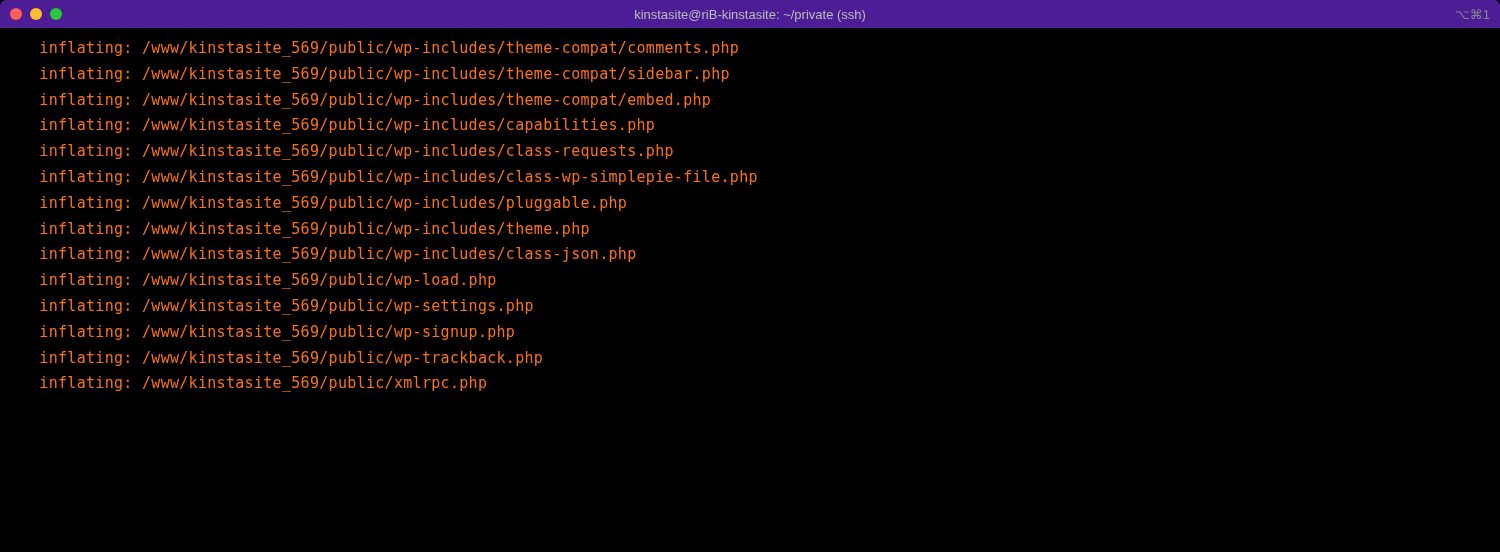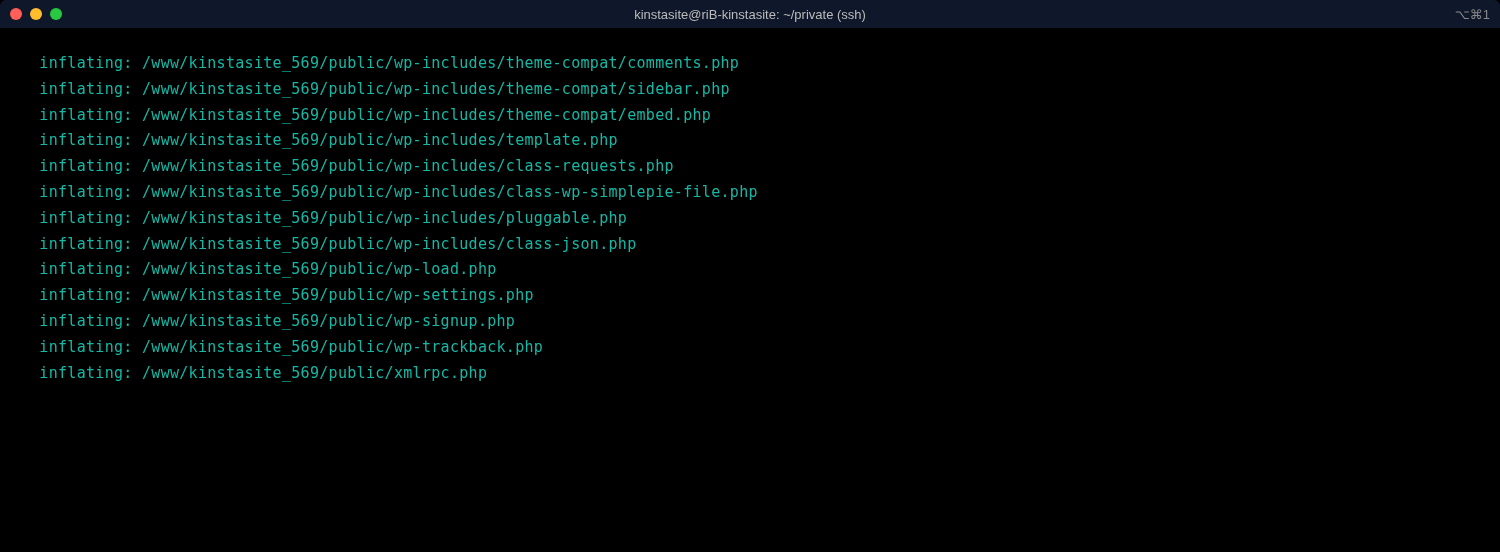--- a/index.html
+++ b/index.html
@@ -11,21 +11,21 @@
       background: #000;
       font-family: "SF Mono", "Monaco", "Menlo", "Consolas", monospace;
       font-size: 15px;
       width: 1500px;
       height: 552px;
       overflow: hidden;
       border-radius: 6px;
     }
     .titlebar {
       height: 28px;
-      background: #0f172a;
+      background: #4c1d95;
       display: flex;
       align-items: center;
       padding: 0 10px;
       position: relative;
     }
     .traffic-lights {
       display: flex;
       gap: 8px;
       align-items: center;
     }
@@ -45,22 +45,22 @@
       font-size: 13px;
       font-family: -apple-system, BlinkMacSystemFont, "Segoe UI", sans-serif;
     }
     .tab-indicator {
       margin-left: auto;
       color: #888;
       font-size: 13px;
       font-family: -apple-system, BlinkMacSystemFont, "Segoe UI", sans-serif;
     }
     .terminal {
-      padding: 23px 0 0 30px;
-      color: #14b8a6;
+      padding: 8px 0 0 30px;
+      color: #f97316;
       line-height: 1.72;
       letter-spacing: 0.3px;
     }
     .line {
       white-space: pre;
     }
   </style>
 </head>
 <body>
 
@@ -71,23 +71,24 @@
     <div class="light light-max"></div>
   </div>
   <div class="title">kinstasite@riB-kinstasite: ~/private (ssh)</div>
   <div class="tab-indicator">⌥⌘1</div>
 </div>
 
 <div class="terminal" id="terminal">
     <div class="line"> inflating: /www/kinstasite_569/public/wp-includes/theme-compat/comments.php</div>
     <div class="line"> inflating: /www/kinstasite_569/public/wp-includes/theme-compat/sidebar.php</div>
     <div class="line"> inflating: /www/kinstasite_569/public/wp-includes/theme-compat/embed.php</div>
-    <div class="line"> inflating: /www/kinstasite_569/public/wp-includes/template.php</div>
+    <div class="line"> inflating: /www/kinstasite_569/public/wp-includes/capabilities.php</div>
     <div class="line"> inflating: /www/kinstasite_569/public/wp-includes/class-requests.php</div>
     <div class="line"> inflating: /www/kinstasite_569/public/wp-includes/class-wp-simplepie-file.php</div>
     <div class="line"> inflating: /www/kinstasite_569/public/wp-includes/pluggable.php</div>
+    <div class="line"> inflating: /www/kinstasite_569/public/wp-includes/theme.php</div>
     <div class="line"> inflating: /www/kinstasite_569/public/wp-includes/class-json.php</div>
     <div class="line"> inflating: /www/kinstasite_569/public/wp-load.php</div>
     <div class="line"> inflating: /www/kinstasite_569/public/wp-settings.php</div>
     <div class="line"> inflating: /www/kinstasite_569/public/wp-signup.php</div>
     <div class="line"> inflating: /www/kinstasite_569/public/wp-trackback.php</div>
     <div class="line"> inflating: /www/kinstasite_569/public/xmlrpc.php</div>
   </div>
 
 </body></html>

